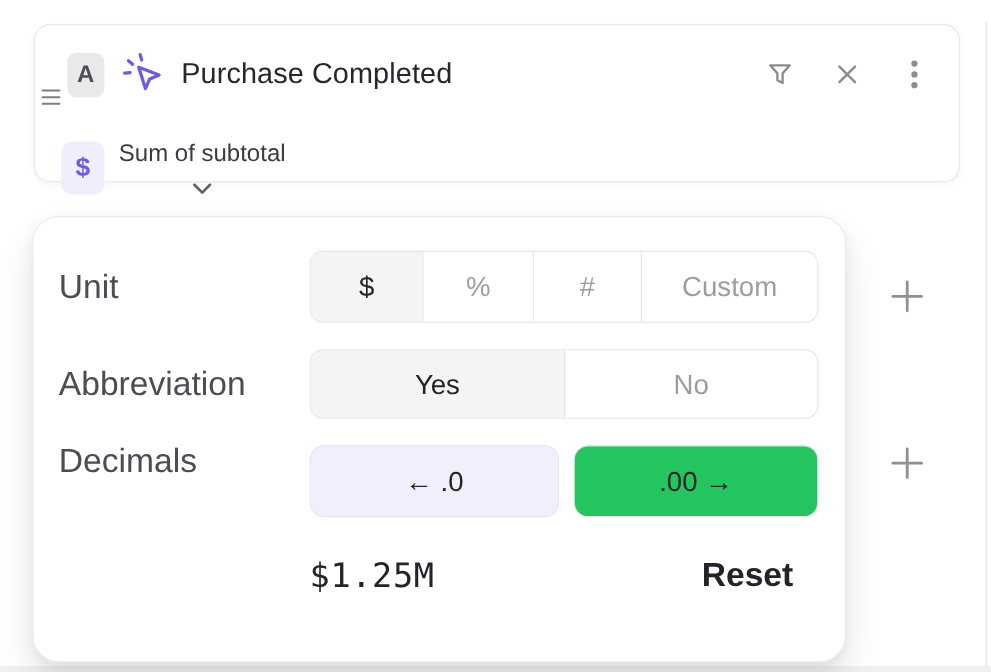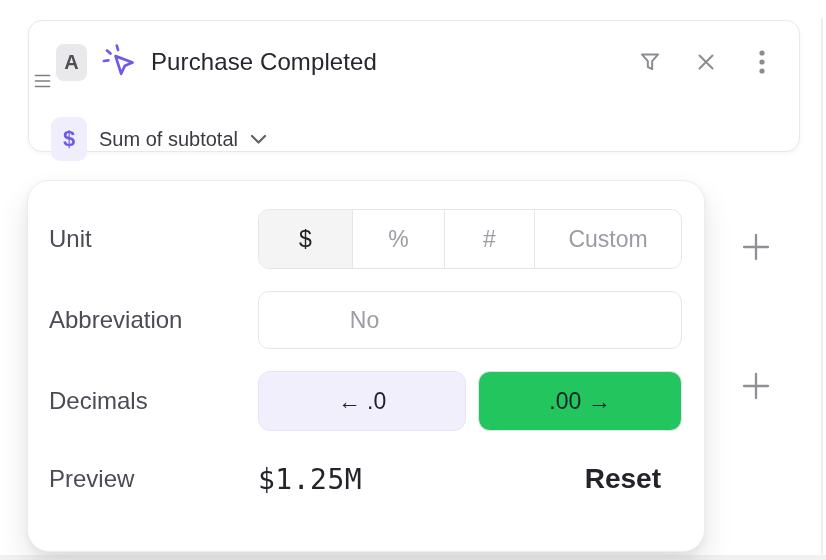--- a/index.html
+++ b/index.html
@@ -20,29 +20,29 @@
     display:flex;align-items:center;justify-content:center;font-size:20px;font-weight:700;color:#4d4e56;}
   .evt-icon{position:absolute;left:70px;top:20px;width:40px;height:40px;display:flex;align-items:center;justify-content:center;}
   .title{position:absolute;left:122px;top:0;height:82px;display:flex;align-items:center;margin:0;
     font-size:24px;font-weight:400;color:#26262e;letter-spacing:.1px;cursor:text;}
   .actions{position:absolute;right:22px;top:26px;display:flex;gap:26px;}
   .icon-btn{width:30px;height:30px;display:flex;align-items:center;justify-content:center;background:none;border:none;padding:0;cursor:pointer;}
   .card-row2{position:absolute;left:22px;top:96px;display:flex;align-items:center;gap:12px;}
   .metric-chip{width:36px;height:44px;background:#f0edfd;border:none;border-radius:9px;cursor:pointer;
     display:flex;align-items:center;justify-content:center;font-size:22px;font-weight:600;color:#6d5be8;font-family:inherit;}
   .metric-selector{display:flex;align-items:center;gap:12px;background:none;border:none;padding:0;cursor:pointer;
-    font-family:inherit;font-size:20px;font-weight:500;color:#3a3b43;}
+    font-family:inherit;font-size:20px;font-weight:500;color:#3a3b43;flex-direction:column;}
 
   
   .popover{position:absolute;left:27px;top:180px;width:678px;height:372px;background:#fff;
     border:1.5px solid #ececef;border-radius:22px;box-sizing:border-box;
     box-shadow:0 16px 30px rgba(25,25,40,.11),0 4px 10px rgba(25,25,40,.05);}
   .p-label{position:absolute;left:21px;height:60px;display:flex;align-items:center;
-    font-size:24px;color:#4b4c54;}
-  #lbl-unit{top:28px;} #lbl-abbrev{top:110px;height:58px;} #lbl-decimals{top:190px;} #lbl-preview{top:268px;}
+    font-size:28px;color:#4b4c54;}
+  #lbl-unit{top:28px;} #lbl-abbrev{top:110px;height:58px;} #lbl-decimals{top:173px;} #lbl-preview{top:268px;}
 
   .seg-control{position:absolute;left:230px;width:424px;height:60px;box-sizing:border-box;
     border:1.5px solid #e6e6e9;border-radius:11px;background:#fff;display:grid;overflow:hidden;}
   #seg-unit{top:28px;grid-template-columns:93px 92px 90px 1fr;}
   #seg-abbrev{top:110px;height:58px;grid-template-columns:1fr 1fr;}
   .seg{display:flex;align-items:center;justify-content:center;border:none;background:#fff;cursor:pointer;
     font-family:inherit;font-size:23px;color:#9c9da4;border-left:1.5px solid #e6e6e9;}
   .seg:first-child{border-left:none;}
   .seg.selected{background:#f4f4f5;color:#232329;font-weight:500;}
 
@@ -125,28 +125,28 @@
     <div class="p-label" id="lbl-unit">Unit</div>
     <div class="seg-control" id="seg-unit">
       <button class="seg selected">$</button>
       <button class="seg">%</button>
       <button class="seg">#</button>
       <button class="seg">Custom</button>
     </div>
 
     <div class="p-label" id="lbl-abbrev">Abbreviation</div>
     <div class="seg-control" id="seg-abbrev">
+      <button class="seg selected">Yes</button>
       <button class="seg">No</button>
     </div>
 
     <div class="p-label" id="lbl-decimals">Decimals</div>
     <button class="dec-btn" id="dec-left">← .0</button>
     <button class="dec-btn" id="dec-right">.00 →</button>
 
-    <div class="p-label" id="lbl-preview">Preview</div>
     <div id="preview-value">$1.25M</div>
     <button id="reset-btn">Reset</button>
   </section>
 
   <button class="plus" id="plus-top" aria-label="add">
     <svg width="30" height="30" viewBox="0 0 30 30" fill="none">
         <path d="M15 3V27M3 15H27" stroke="#8f8f95" stroke-width="2.3" stroke-linecap="round"></path>
       </svg>
   </button>
   <button class="plus" id="plus-bottom" aria-label="add">

